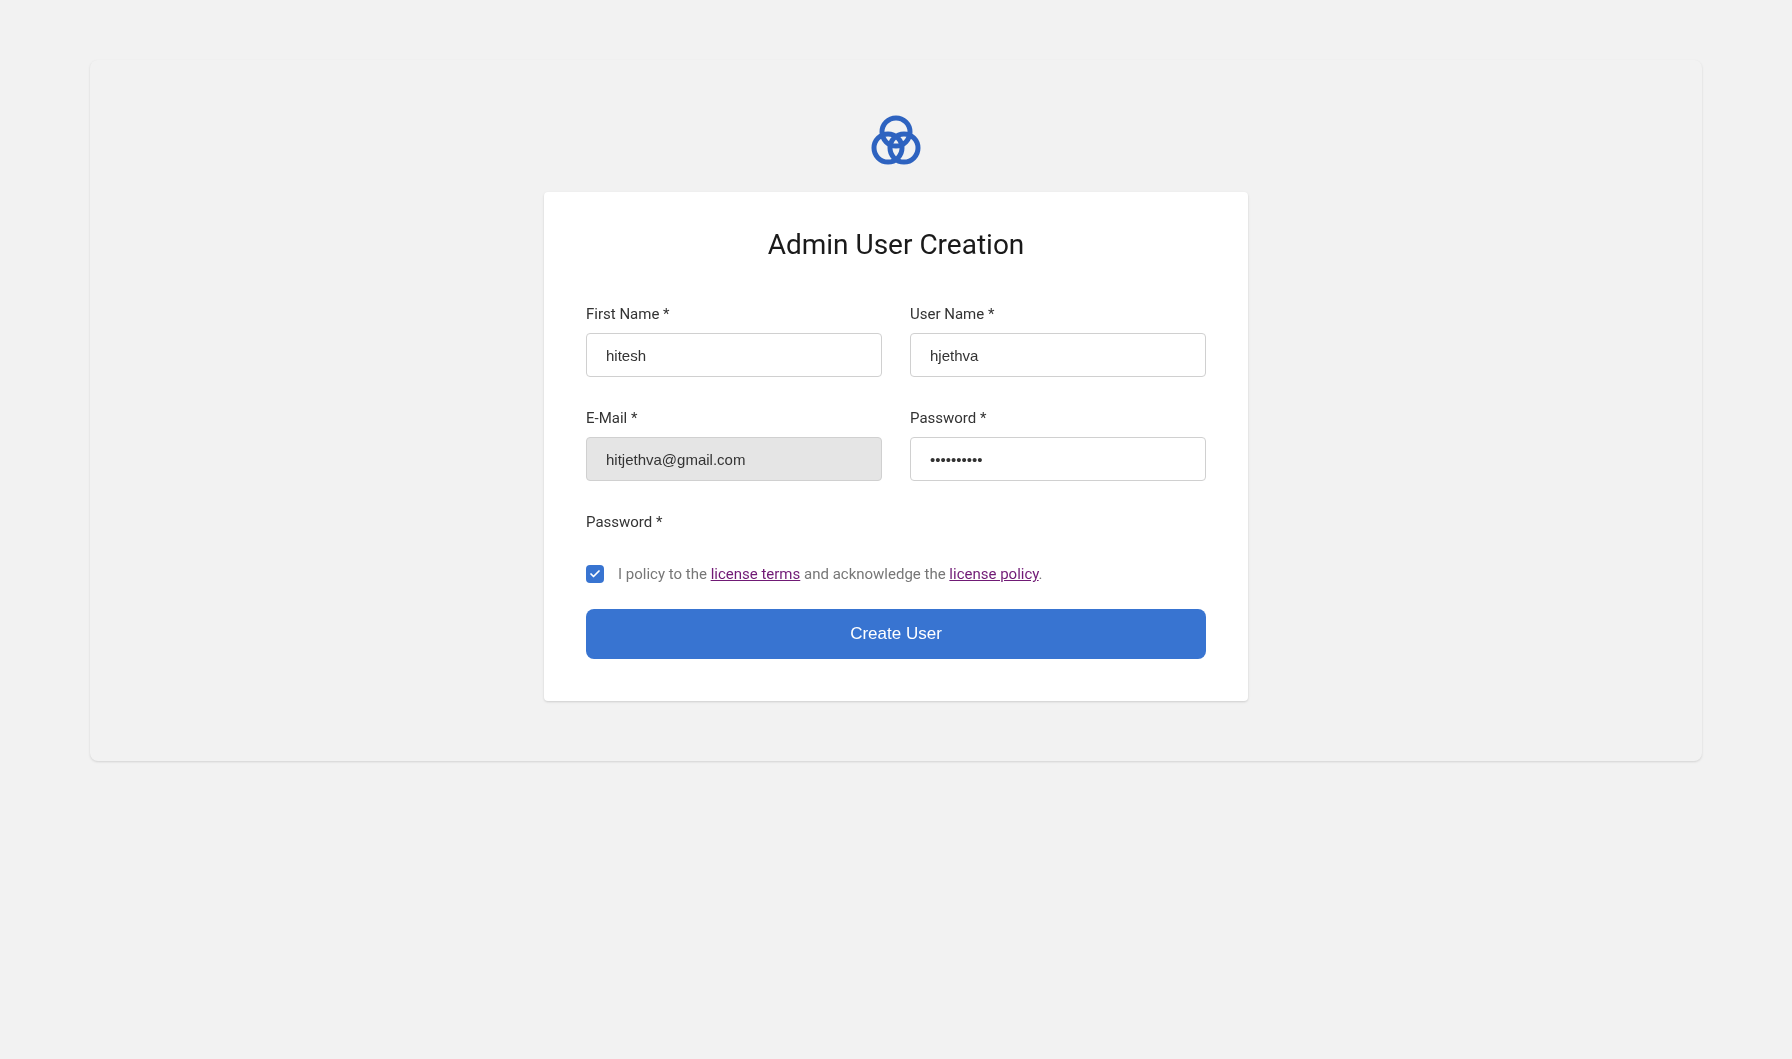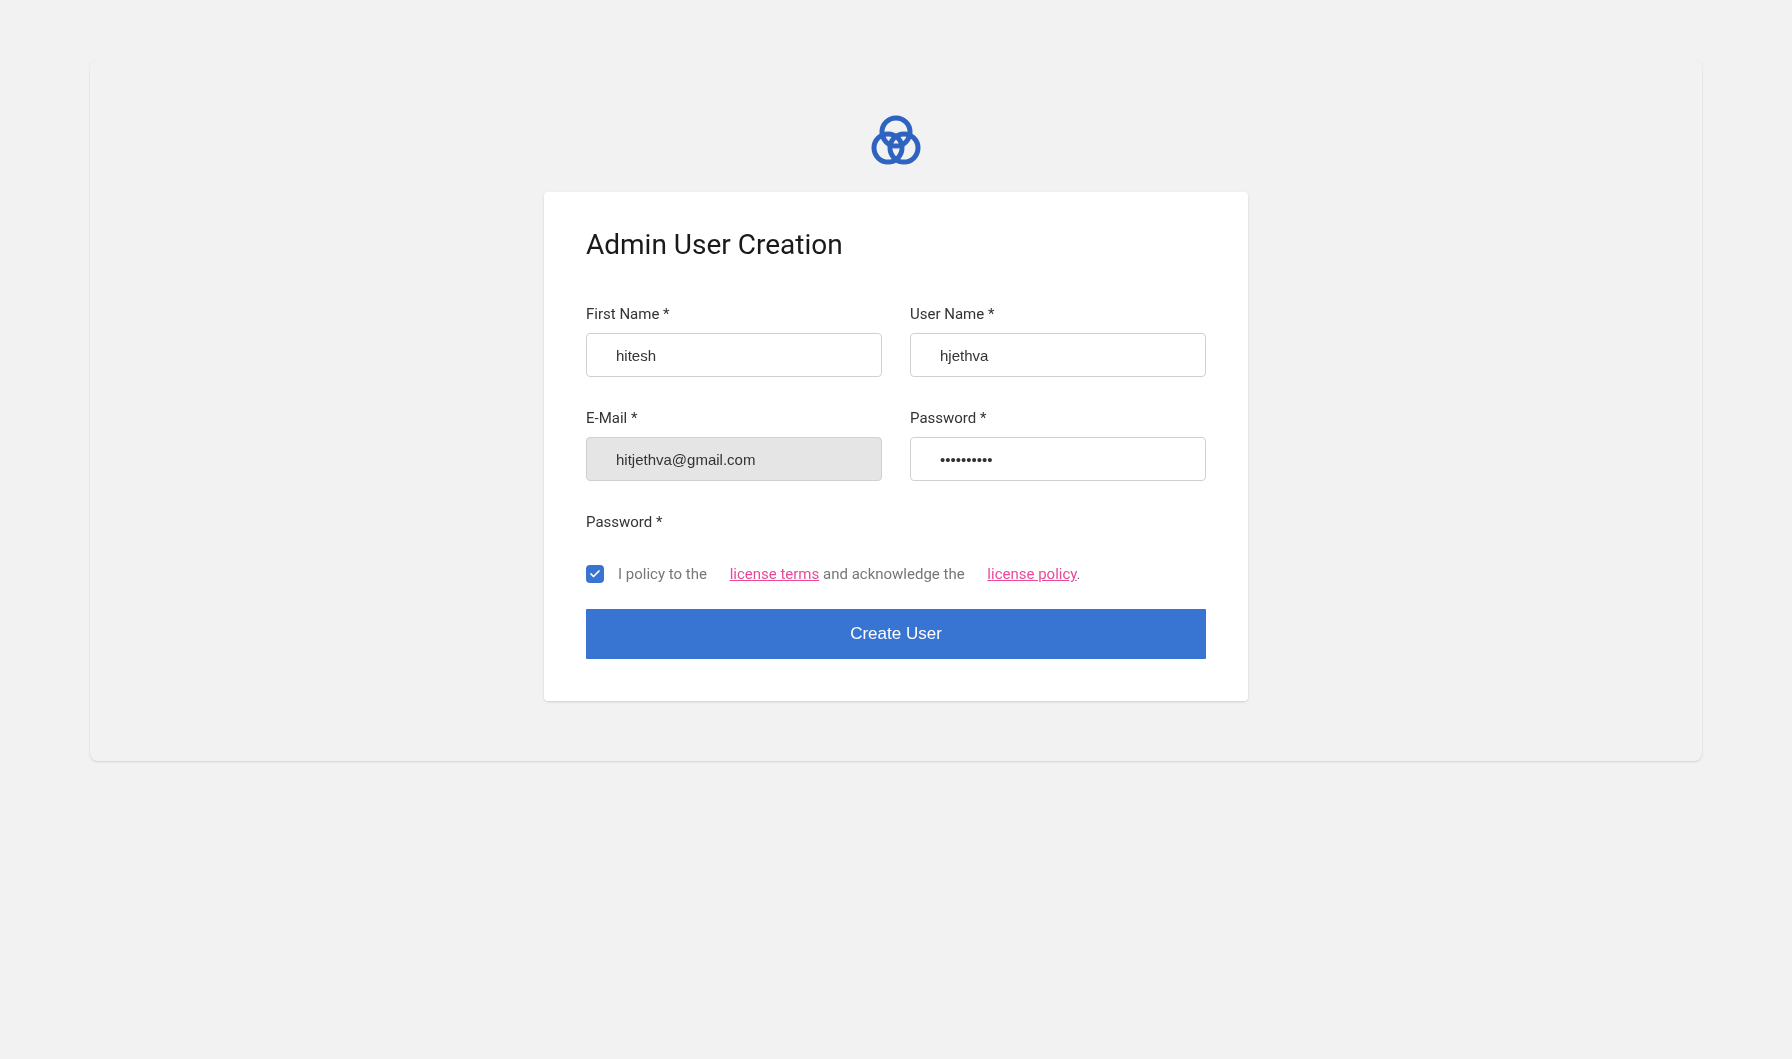--- a/index.html
+++ b/index.html
@@ -36,20 +36,21 @@
       background: #ffffff;
       width: 704px;
       border-radius: 4px;
       box-shadow: 0 1px 3px rgba(0,0,0,0.1), 0 1px 2px rgba(0,0,0,0.06);
       padding: 36px 42px 42px 42px;
     }
     .form-title {
       font-size: 28px;
       font-weight: 400;
       color: #1a1a1a;
+      text-align: center;
       margin-bottom: 36px;
     }
     .form-grid {
       display: grid;
       grid-template-columns: 1fr 1fr;
       column-gap: 28px;
       row-gap: 24px;
       margin-bottom: 24px;
     }
     .form-field {
@@ -59,21 +60,21 @@
     .field-label {
       font-size: 15px;
       color: #333333;
       margin-bottom: 10px;
       margin-top: 8px;
     }
     .text-input, .select-wrap {
       border: 1px solid #d0d0d0;
       border-radius: 4px;
       height: 44px;
-      padding: 0 29px;
+      padding: 0 19px;
       font-size: 15px;
       color: #333333;
       background: #ffffff;
       width: 100%;
     }
     .text-input.autofill {
       background: #e5e5e5;
     }
     .select-wrap {
       display: flex;
@@ -99,32 +100,31 @@
       align-items: center;
       justify-content: center;
       color: #ffffff;
       flex-shrink: 0;
     }
     .consent-text {
       font-size: 15px;
       color: #777777;
     }
     .consent-link {
-      color: #ec4899;
+      color: #701a75;
       text-decoration: underline;
       cursor: pointer;
-      margin-left: 19px;
     }
     .submit-button {
       width: 100%;
       height: 50px;
       background: #3874d1;
       color: #ffffff;
       border: none;
-      border-radius: 1px;
+      border-radius: 8px;
       font-size: 17px;
       cursor: pointer;
     }
   </style>
 </head>
 <body>
 
 <div class="outer-card">
 
   <div class="logo-wrap">

